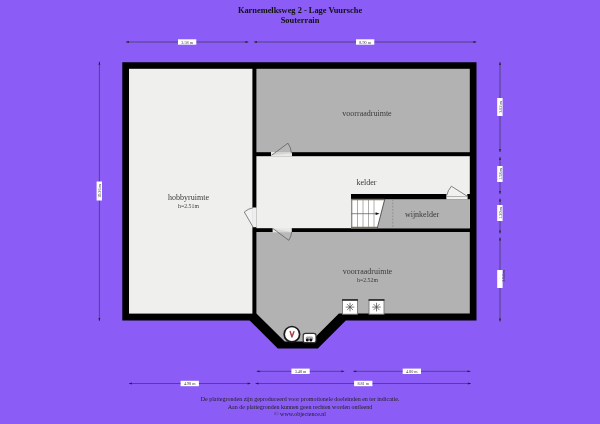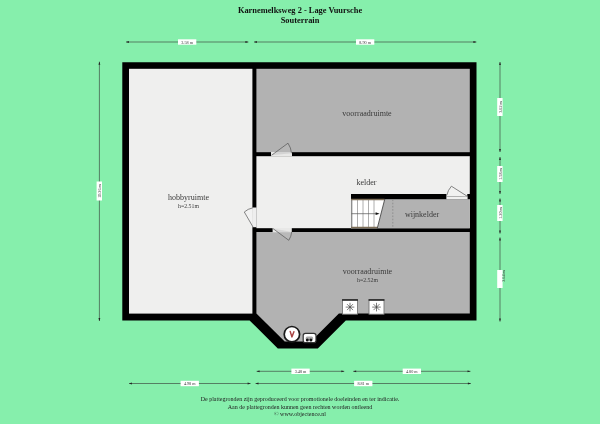--- a/index.html
+++ b/index.html
@@ -1,16 +1,16 @@
 <!DOCTYPE html>
 <html><head>
 <meta charset="utf-8">
 <style>
   html,body{margin:0;padding:0;background:#fff;}
-  .page{position:relative;width:600px;height:424px;background:#86efac;overflow:hidden;
+  .page{position:relative;width:600px;height:424px;background:#8b5cf6;overflow:hidden;
         font-family:"Liberation Serif", serif;}
   svg{position:absolute;left:0;top:0;}
   text{font-family:"Liberation Serif", serif;}
 </style>
 </head>
 <body>
 <div class="page">
 <svg width="600" height="424" viewBox="0 0 600 424">
   <defs>
     <marker id="arr" markerWidth="4" markerHeight="4" refX="3.6" refY="2" orient="auto-start-reverse" markerUnits="userSpaceOnUse">

